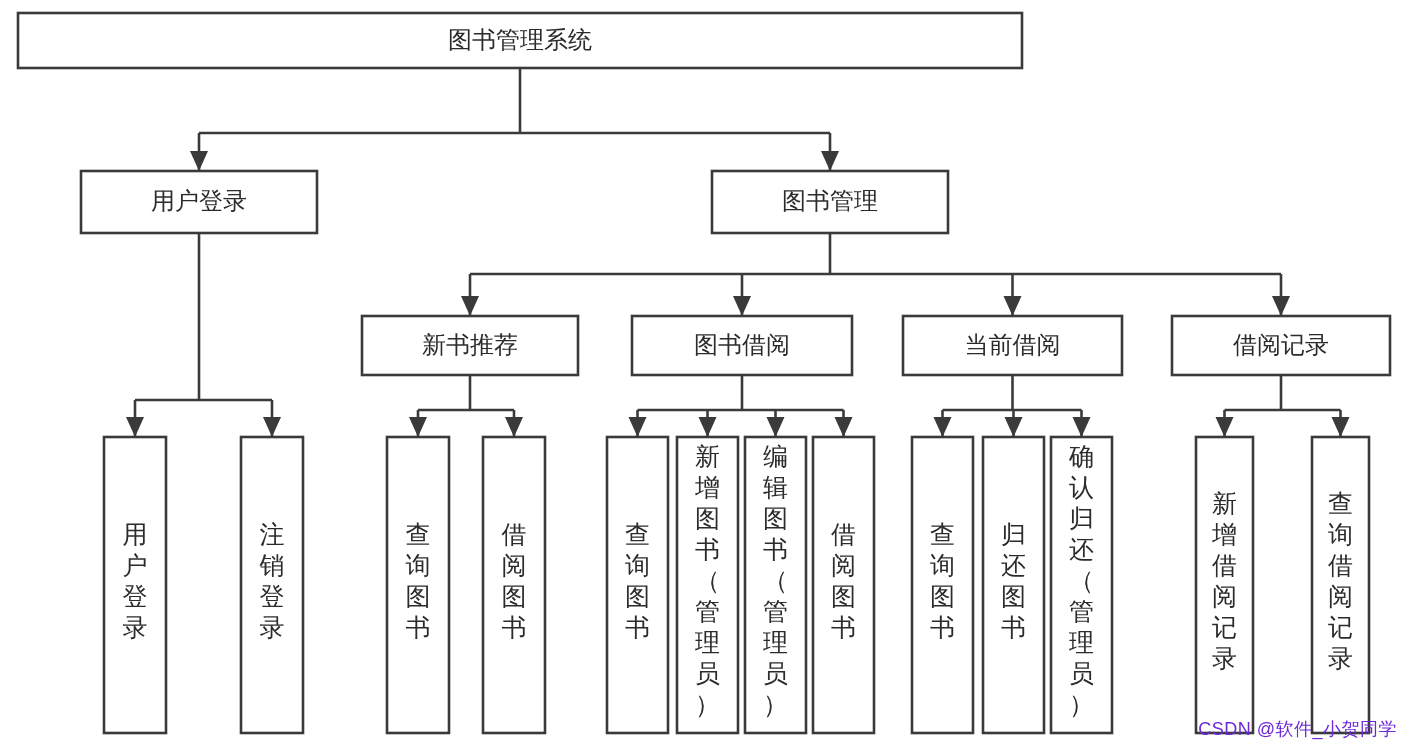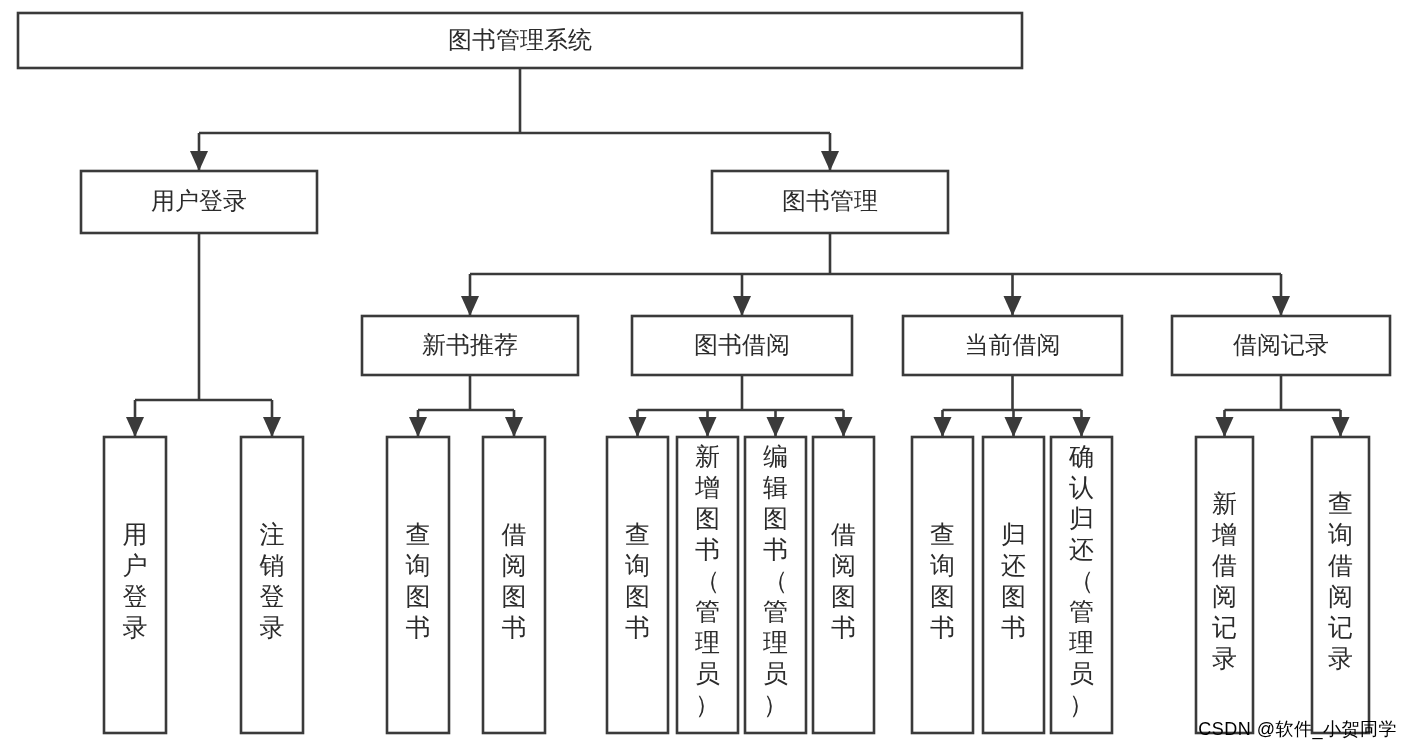--- a/index.html
+++ b/index.html
@@ -49,21 +49,21 @@
   .node-label-v {
     fill: #2b2b2b;
     font-family: "Liberation Sans", "DejaVu Sans", sans-serif;
     font-size: 25px;
     text-anchor: middle;
   }
   .watermark {
     position: absolute;
     right: 8px;
     bottom: 6px;
-    color: #000000;
+    color: #6d28d9;
     font-size: 18px;
     font-family: "Liberation Sans", "DejaVu Sans", sans-serif;
     letter-spacing: 0.5px;
     white-space: nowrap;
     pointer-events: none;
   }
 </style>
 </head>
 <body>
 

